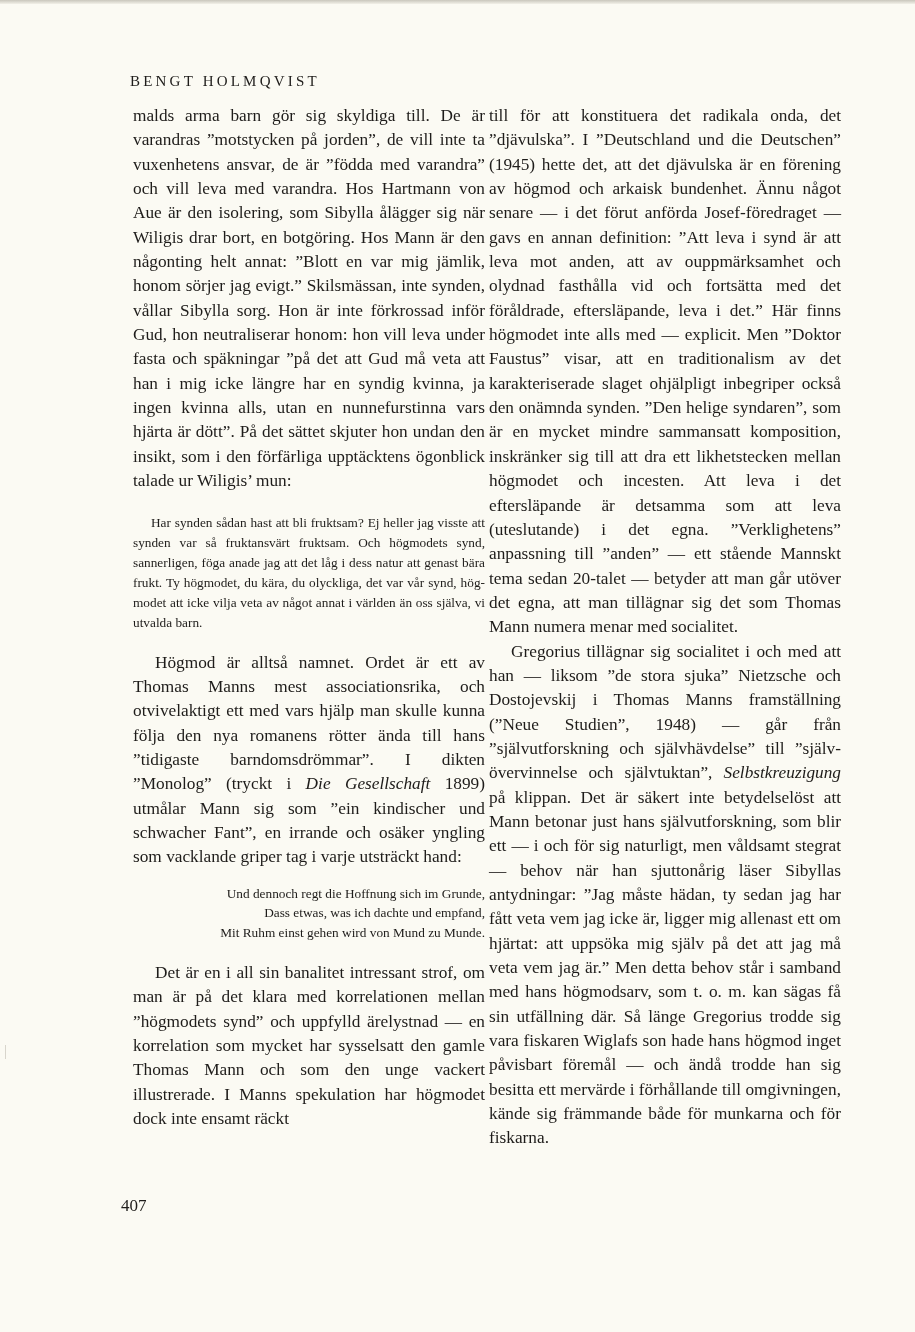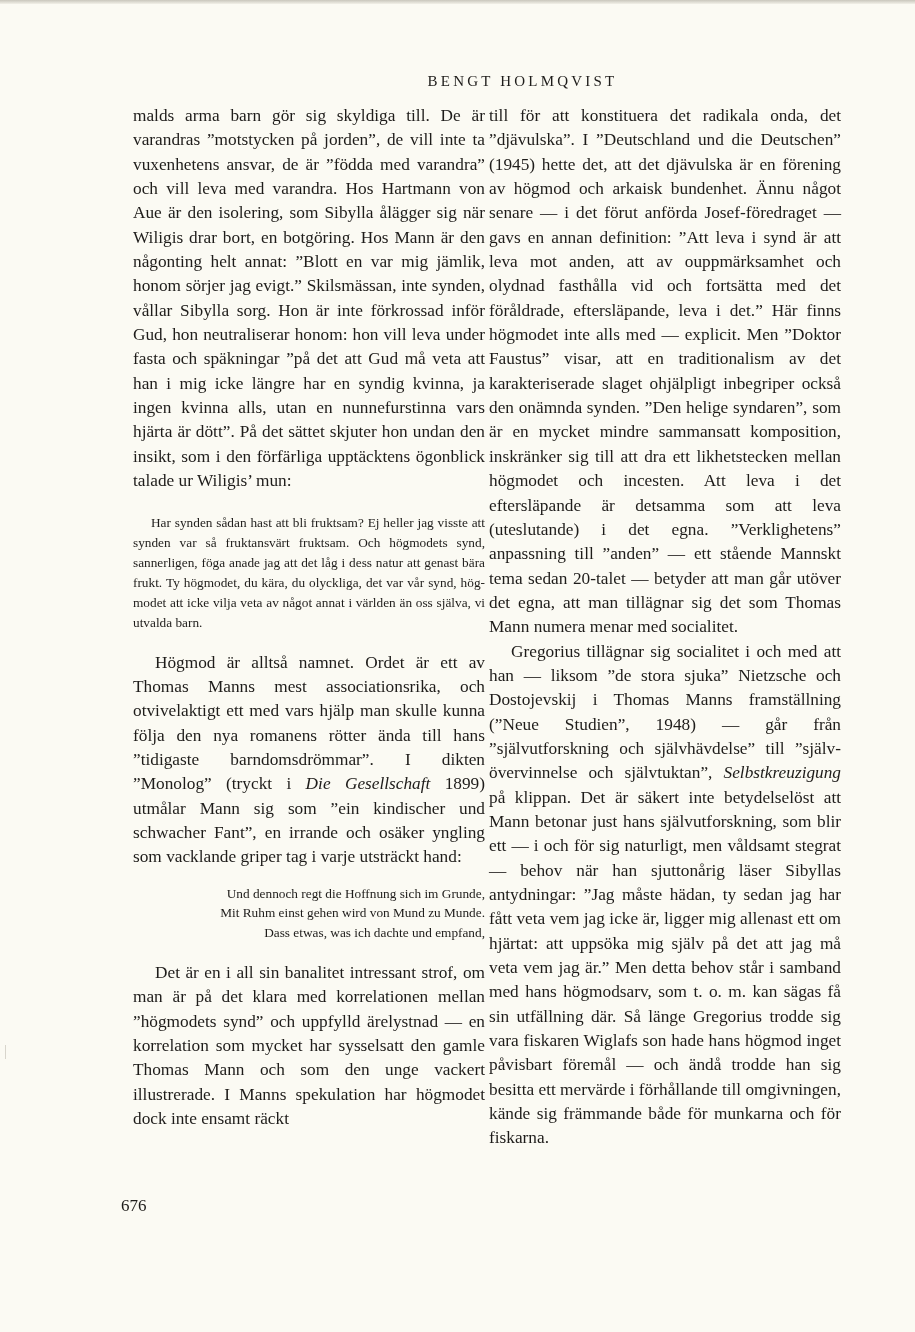--- a/index.html
+++ b/index.html
@@ -9,21 +9,21 @@
     font-family: "Liberation Serif", "DejaVu Serif", serif;
     color: #1e1c1a;
     position: relative;
   }
   .top-edge {
     position: absolute; left: 0; top: 0; width: 915px; height: 4px;
     background: linear-gradient(#c9c6bc, #f2f0e8);
   }
   .running-head {
     position: absolute; top: 73px; left: 0; width: 915px;
-    text-align: center; font-size: 15px; letter-spacing: 3.2px;
+    text-align: left; font-size: 15px; letter-spacing: 3.2px;
     padding-left: 130px; box-sizing: border-box;
   }
   .col {
     position: absolute; top: 104px; width: 352px;
     font-size: 17.3px; line-height: 24.35px;
     text-align: justify; hyphens: manual;
   }
   .col.left { left: 133px; }
   .col.right { left: 489px; width: 352px; }
   .col p { margin: 0; }
@@ -59,26 +59,26 @@
   <p>malds arma barn gör sig skyldiga till. De är varandras ”motstycken på jorden”, de vill inte ta vuxenhetens ansvar, de är ”födda med varandra” och vill leva med varandra. Hos Hartmann von Aue är den isolering, som Si­bylla ålägger sig när Wiligis drar bort, en botgöring. Hos Mann är den någonting helt annat: ”Blott en var mig jämlik, honom sör­jer jag evigt.” Skilsmässan, inte synden, vål­lar Sibylla sorg. Hon är inte förkrossad inför Gud, hon neutraliserar honom: hon vill leva under fasta och späkningar ”på det att Gud må veta att han i mig icke längre har en syn­dig kvinna, ja ingen kvinna alls, utan en nunnefurstinna vars hjärta är dött”. På det sättet skjuter hon undan den insikt, som i den förfärliga upptäcktens ögonblick talade ur Wi­ligis’ mun:</p>
 
   <div class="block-quote">
     <span class="bq-text">Har synden sådan hast att bli fruktsam? Ej heller jag visste att synden var så fruktansvärt fruktsam. Och högmodets synd, sannerligen, föga anade jag att det låg i dess natur att genast bära frukt. Ty hög­modet, du kära, du olyckliga, det var vår synd, hög­modet att icke vilja veta av något annat i världen än oss själva, vi utvalda barn.</span>
   </div>
 
   <p class="indent"><span>Högmod är alltså namnet. Ordet är ett av Thomas Manns mest associationsrika, och otvivelaktigt ett med vars hjälp man skulle kunna följa den nya romanens rötter ända till hans ”tidigaste barndomsdrömmar”. I dik­ten ”Monolog” (tryckt i </span><em>Die Gesellschaft</em><span> 1899) utmålar Mann sig som ”ein kindischer und schwacher Fant”, en irrande och osäker yngling som vacklande griper tag i varje ut­sträckt hand:</span></p>
 
   <div class="verse">
     <span class="line">Und dennoch regt die Hoffnung sich im Grunde,</span>
+    <span class="line">Dass etwas, was ich dachte und empfand,</span>
     <span class="line">Mit Ruhm einst gehen wird von Mund zu Munde.</span>
-    <span class="line">Dass etwas, was ich dachte und empfand,</span>
   </div>
 
   <p class="indent">Det är en i all sin banalitet intressant strof, om man är på det klara med korrelationen mellan ”högmodets synd” och uppfylld äre­lystnad — en korrelation som mycket har sysselsatt den gamle Thomas Mann och som den unge vackert illustrerade. I Manns spe­kulation har högmodet dock inte ensamt räckt</p>
 </div>
 
 <div class="col right">
   <p>till för att konstituera det radikala onda, det ”djävulska”. I ”Deutschland und die Deut­schen” (1945) hette det, att det djävulska är en förening av högmod och arkaisk bunden­het. Ännu något senare — i det förut anförda Josef-föredraget — gavs en annan definition: ”Att leva i synd är att leva mot anden, att av ouppmärksamhet och olydnad fasthålla vid och fortsätta med det föråldrade, efterslä­pande, leva i det.” Här finns högmodet inte alls med — explicit. Men ”Doktor Faustus” visar, att en traditionalism av det karakteri­serade slaget ohjälpligt inbegriper också den onämnda synden. ”Den helige syndaren”, som är en mycket mindre sammansatt komposi­tion, inskränker sig till att dra ett likhets­tecken mellan högmodet och incesten. Att leva i det eftersläpande är detsamma som att leva (uteslutande) i det egna. ”Verklighetens” anpassning till ”anden” — ett stående Mannskt tema sedan 20-talet — betyder att man går utöver det egna, att man tillägnar sig det som Thomas Mann numera menar med socialitet.</p>
   <p class="indent"><span>Gregorius tillägnar sig socialitet i och med att han — liksom ”de stora sjuka” Nietzsche och Dostojevskij i Thomas Manns framställ­ning (”Neue Studien”, 1948) — går från ”självutforskning och självhävdelse” till ”själv­övervinnelse och självtuktan”, </span><em>Selbstkreuzi­gung</em><span> på klippan. Det är säkert inte betydelse­löst att Mann betonar just hans självutforsk­ning, som blir ett — i och för sig naturligt, men våldsamt stegrat — behov när han sjut­tonårig läser Sibyllas antydningar: ”Jag måste hädan, ty sedan jag har fått veta vem jag icke är, ligger mig allenast ett om hjärtat: att uppsöka mig själv på det att jag må veta vem jag är.” Men detta behov står i samband med hans högmodsarv, som t. o. m. kan sägas få sin utfällning där. Så länge Gregorius trodde sig vara fiskaren Wiglafs son hade hans högmod inget påvisbart föremål — och ändå trodde han sig besitta ett mervärde i för­hållande till omgivningen, kände sig främ­mande både för munkarna och för fiskarna.</span></p>
 </div>
 
-<div class="folio">676</div>
+<div class="folio">407</div>
 <div class="margin-mark"></div>
 
 </body></html>

